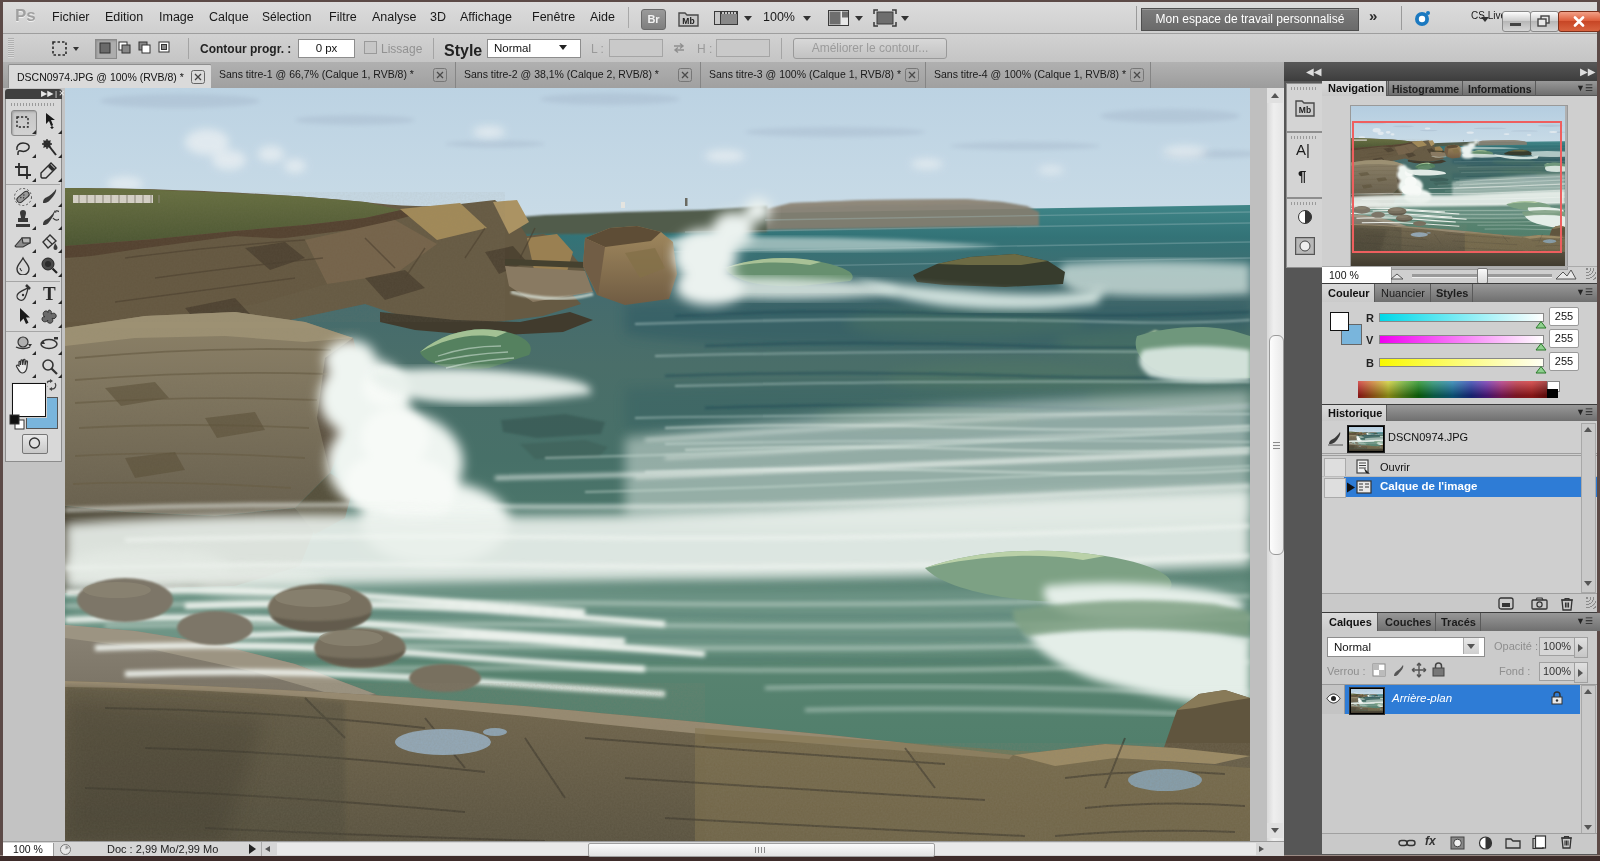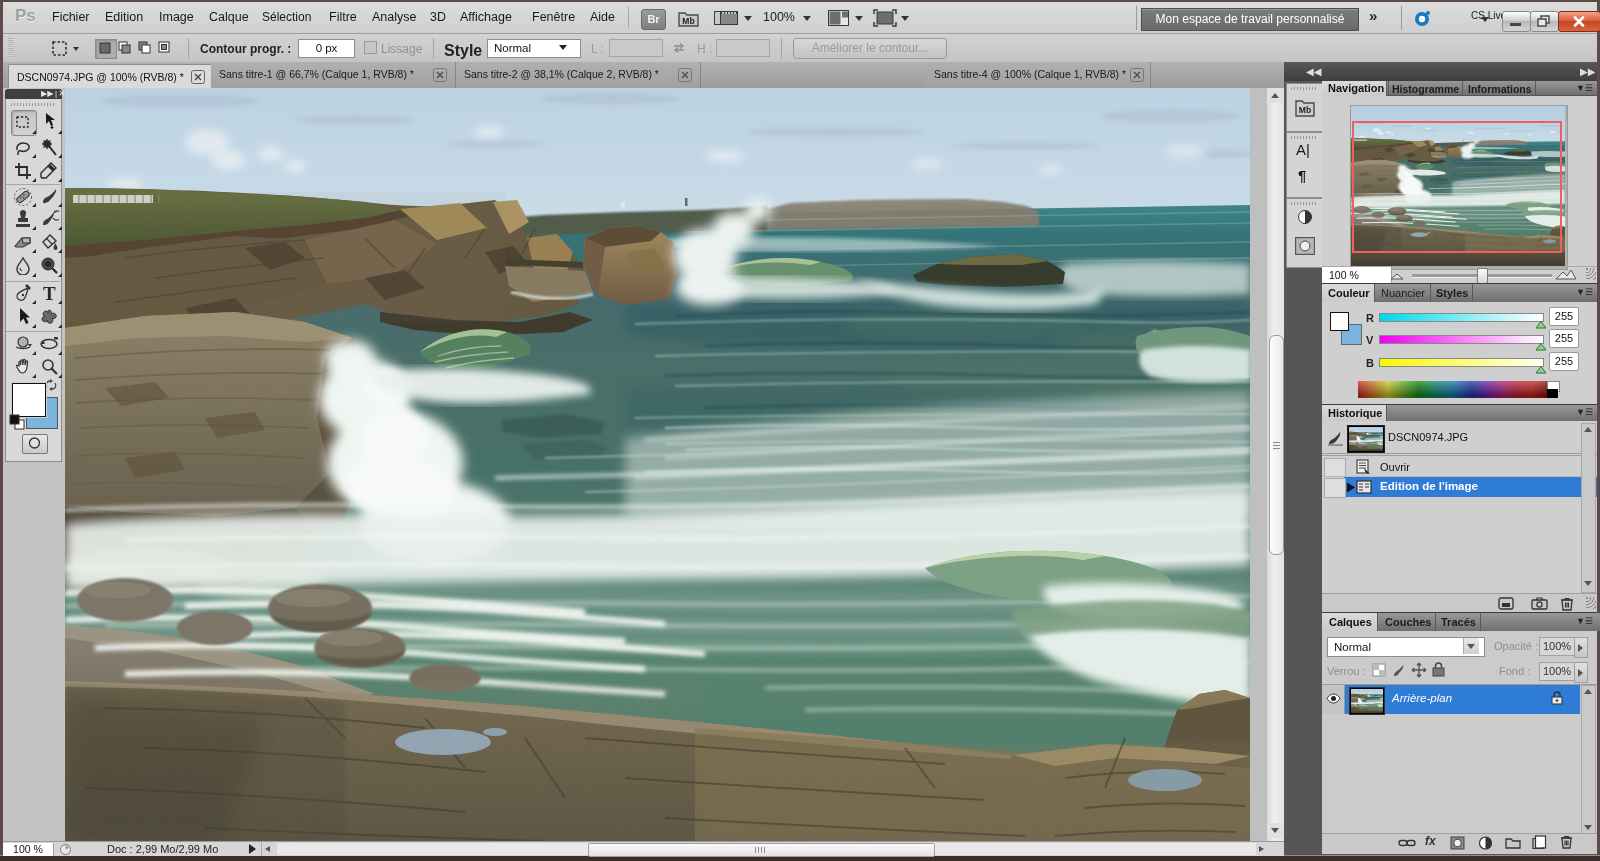--- a/index.html
+++ b/index.html
@@ -162,20 +162,27 @@
   <div class="a" style="left:208px;top:0px;width:244px;height:26px;background:linear-gradient(#b0b0b0,#a0a0a0);border-right:1px solid #858585">
     <div class="a tx" style="left:8px;top:6px;font-size:10.5px;color:#1a1a1a">Sans titre-1 @ 66,7% (Calque 1, RVB/8) *</div>
     <svg class="a" style="left:222px;top:6px" width="14" height="14" viewBox="0 0 14 14">
         <rect x="0.5" y="0.5" width="13" height="13" rx="2" fill="none" stroke="#777"></rect>
         <path d="M4,4 L10,10 M10,4 L4,10" stroke="#4a4a4a" stroke-width="1.3"></path>
       </svg>
   </div>
   <div class="a" style="left:453px;top:0px;width:244px;height:26px;background:linear-gradient(#b0b0b0,#a0a0a0);border-right:1px solid #858585">
     <div class="a tx" style="left:8px;top:6px;font-size:10.5px;color:#1a1a1a">Sans titre-2 @ 38,1% (Calque 2, RVB/8) *</div>
     <svg class="a" style="left:222px;top:6px" width="14" height="14" viewBox="0 0 14 14">
+        <rect x="0.5" y="0.5" width="13" height="13" rx="2" fill="none" stroke="#777"></rect>
+        <path d="M4,4 L10,10 M10,4 L4,10" stroke="#4a4a4a" stroke-width="1.3"></path>
+      </svg>
+  </div>
+  <div class="a" style="left:698px;top:0px;width:224px;height:26px;background:linear-gradient(#b0b0b0,#a0a0a0);border-right:1px solid #858585">
+    <div class="a tx" style="left:8px;top:6px;font-size:10.5px;color:#1a1a1a">Sans titre-3 @ 100% (Calque 1, RVB/8) *</div>
+    <svg class="a" style="left:204px;top:6px" width="14" height="14" viewBox="0 0 14 14">
         <rect x="0.5" y="0.5" width="13" height="13" rx="2" fill="none" stroke="#777"></rect>
         <path d="M4,4 L10,10 M10,4 L4,10" stroke="#4a4a4a" stroke-width="1.3"></path>
       </svg>
   </div>
   <div class="a" style="left:923px;top:0px;width:224px;height:26px;background:linear-gradient(#b0b0b0,#a0a0a0);border-right:1px solid #858585">
     <div class="a tx" style="left:8px;top:6px;font-size:10.5px;color:#1a1a1a">Sans titre-4 @ 100% (Calque 1, RVB/8) *</div>
     <svg class="a" style="left:204px;top:6px" width="14" height="14" viewBox="0 0 14 14">
         <rect x="0.5" y="0.5" width="13" height="13" rx="2" fill="none" stroke="#777"></rect>
         <path d="M4,4 L10,10 M10,4 L4,10" stroke="#4a4a4a" stroke-width="1.3"></path>
       </svg>
@@ -486,21 +493,21 @@
 
   <div class="a" style="left:22px;top:56px;width:253px;height:20px;background:#2e7cd6"></div>
   <div class="a" style="left:2px;top:57px;width:20px;height:18px;background:#dedede;border:1px solid #aaa"></div>
   <svg class="a" style="left:24px;top:61px" width="10" height="11">
         <path d="M1,0.5 L9,5.5 L1,10.5 Z" fill="#111"></path>
       </svg>
   <svg class="a" style="left:34px;top:59px" width="16" height="15">
         <rect x="1" y="1" width="14" height="12" fill="#e8e8e8" stroke="#333" stroke-width="1.2"></rect>
         <path d="M3,4 L7,4 M3,7 L7,7 M3,10 L7,10 M9,4 L13,4 M9,7 L13,7" stroke="#333" stroke-width="1"></path>
       </svg>
-  <div class="a tx" style="left:58px;top:59px;font-size:11.5px;font-weight:bold;color:#fff">Edition de l'image</div>
+  <div class="a tx" style="left:58px;top:59px;font-size:11.5px;font-weight:bold;color:#fff">Calque de l'image</div>
 
   <div class="a" style="left:259px;top:2px;width:13px;height:168px;background:#c9c9c9;border:1px solid #a8a8a8"></div>
   <svg class="a" style="left:262px;top:6px" width="8" height="6">
         <path d="M0,5 L4,0 L8,5 Z" fill="#555"></path>
       </svg>
   <svg class="a" style="left:262px;top:160px" width="8" height="6">
         <path d="M0,0 L4,5 L8,0 Z" fill="#555"></path>
       </svg>
 
   <div class="a" style="left:0px;top:172px;width:275px;height:20px;background:#c9c9c9;border-top:1px solid #a0a0a0"></div>

